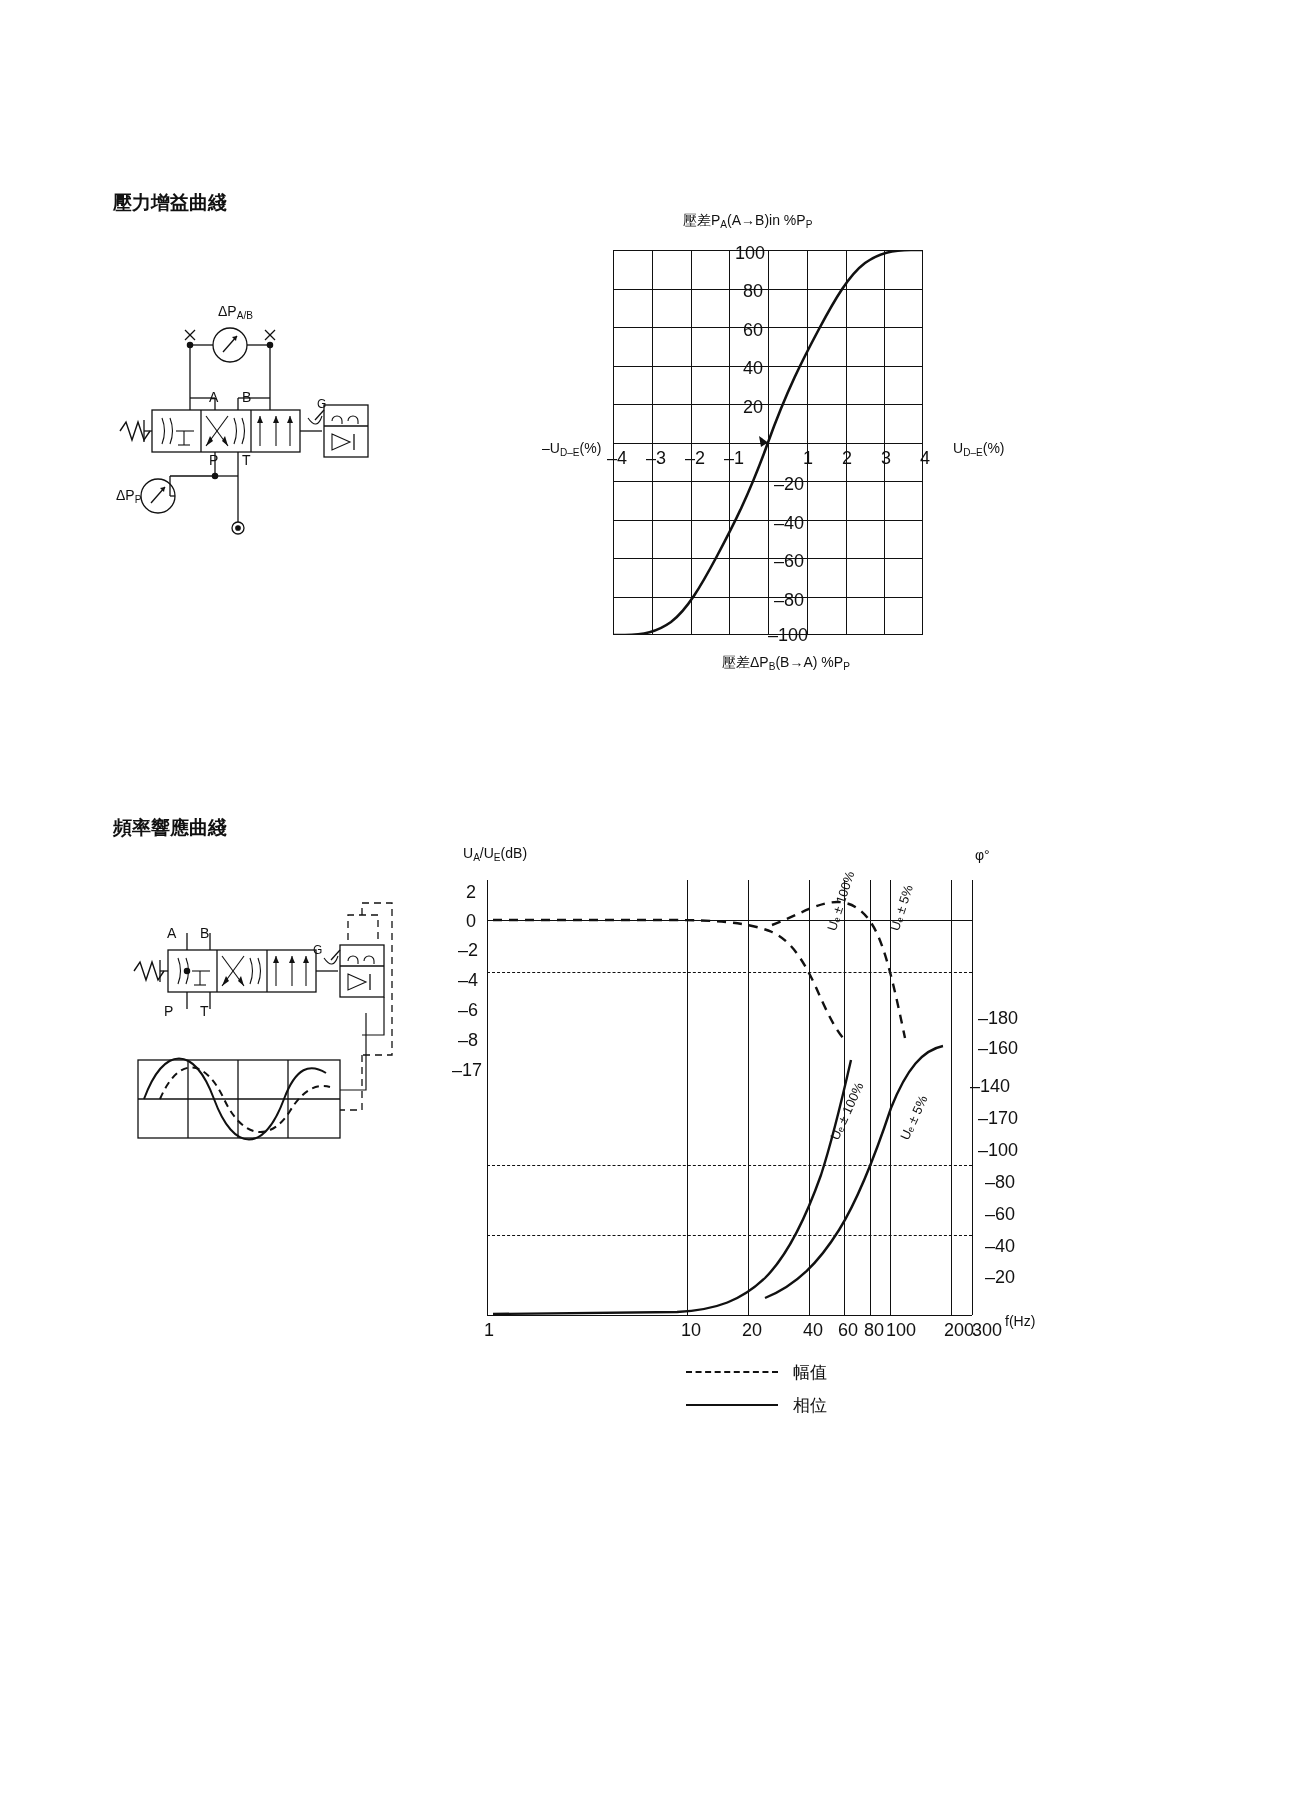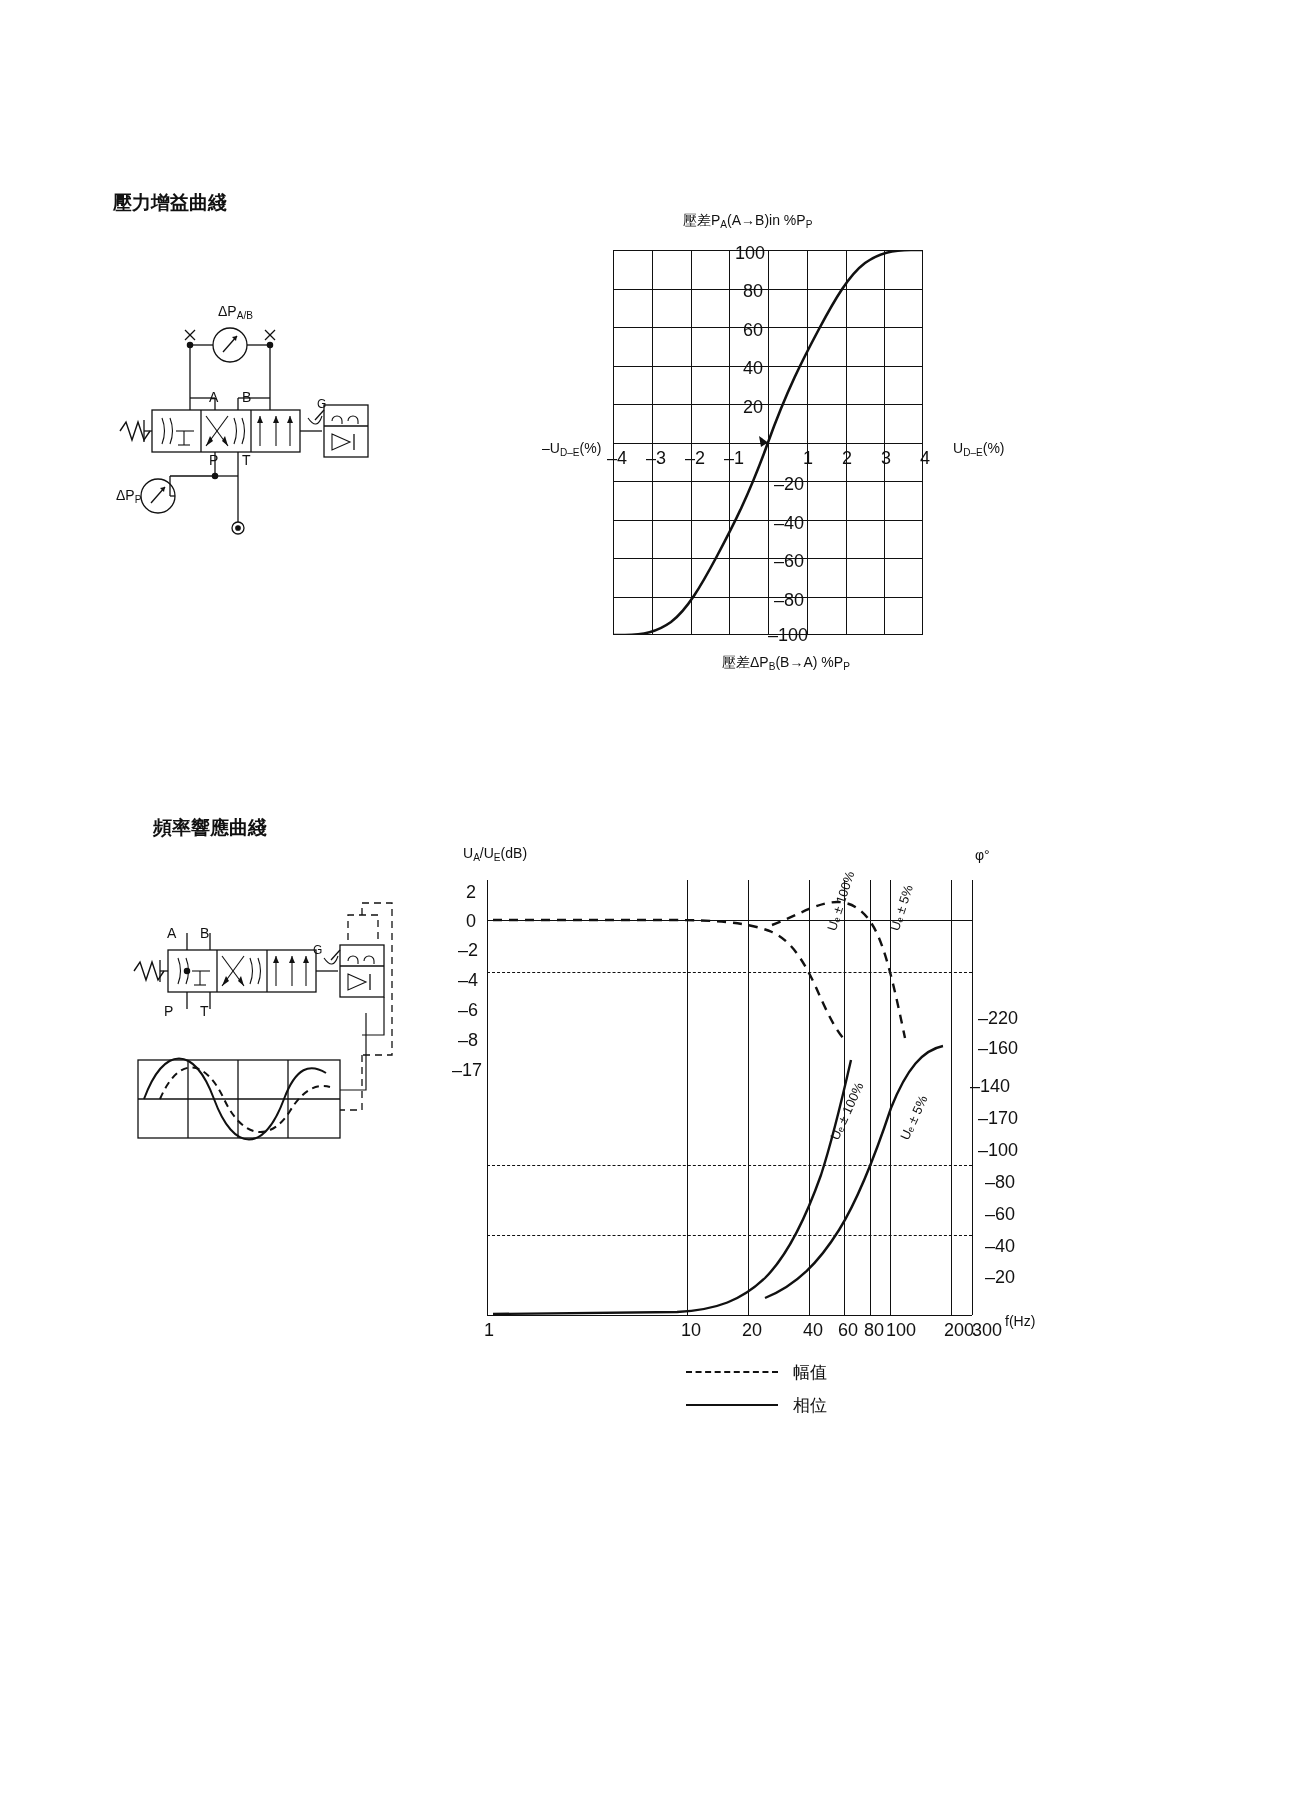--- a/index.html
+++ b/index.html
@@ -41,21 +41,21 @@
     vertical-align: 2px;
   }
 
   .subhead {
     position: absolute;
     font-size: 19px;
     font-weight: 600;
     white-space: nowrap;
   }
   #subhead-pressure { left: 113px; top: 190px; }
-  #subhead-frequency { left: 113px; top: 815px; margin-left: 40px; }
+  #subhead-frequency { left: 113px; top: 815px; }
 
   
   .lbl {
     position: absolute;
     font-size: 14px;
     white-space: nowrap;
     color: #111;
   }
   .lbl.sm { font-size: 12px; }
   .lbl.tick { font-size: 18px; }
@@ -414,21 +414,21 @@
   </div>
 
   <div class="lbl tick" style="left:466px;top:882px;">2</div>
   <div class="lbl tick" style="left:466px;top:911px;">0</div>
   <div class="lbl tick" style="left:458px;top:940px;">–2</div>
   <div class="lbl tick" style="left:458px;top:970px;">–4</div>
   <div class="lbl tick" style="left:458px;top:1000px;">–6</div>
   <div class="lbl tick" style="left:458px;top:1030px;">–8</div>
   <div class="lbl tick" style="left:452px;top:1060px;">–17</div>
 
-  <div class="lbl tick" style="left:978px;top:1008px;">–220</div>
+  <div class="lbl tick" style="left:978px;top:1008px;">–180</div>
   <div class="lbl tick" style="left:978px;top:1038px;">–160</div>
   <div class="lbl tick" style="left:970px;top:1076px;">–140</div>
   <div class="lbl tick" style="left:978px;top:1108px;">–170</div>
   <div class="lbl tick" style="left:978px;top:1140px;">–100</div>
   <div class="lbl tick" style="left:985px;top:1172px;">–80</div>
   <div class="lbl tick" style="left:985px;top:1204px;">–60</div>
   <div class="lbl tick" style="left:985px;top:1236px;">–40</div>
   <div class="lbl tick" style="left:985px;top:1267px;">–20</div>
 
   <div class="lbl tick" style="left:484px;top:1320px;">1</div>

